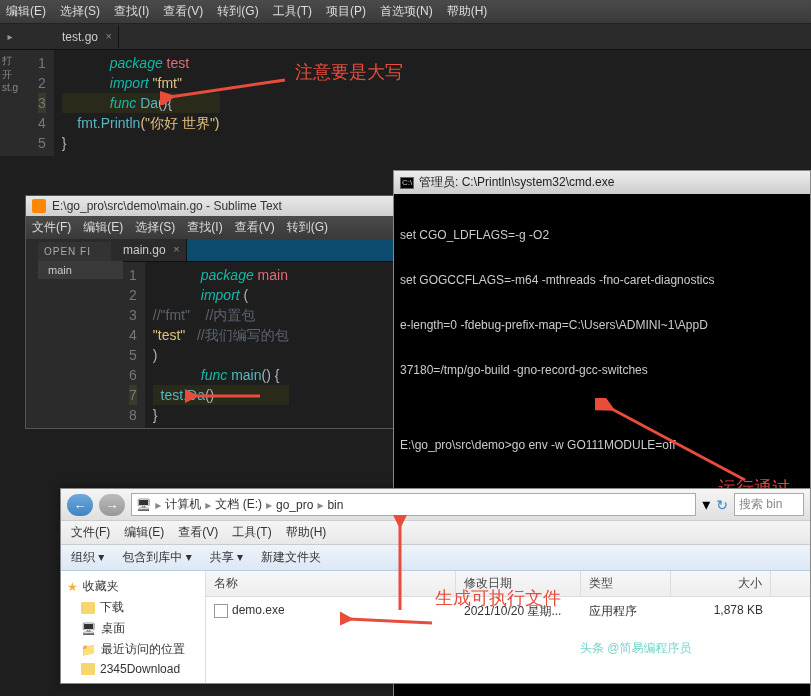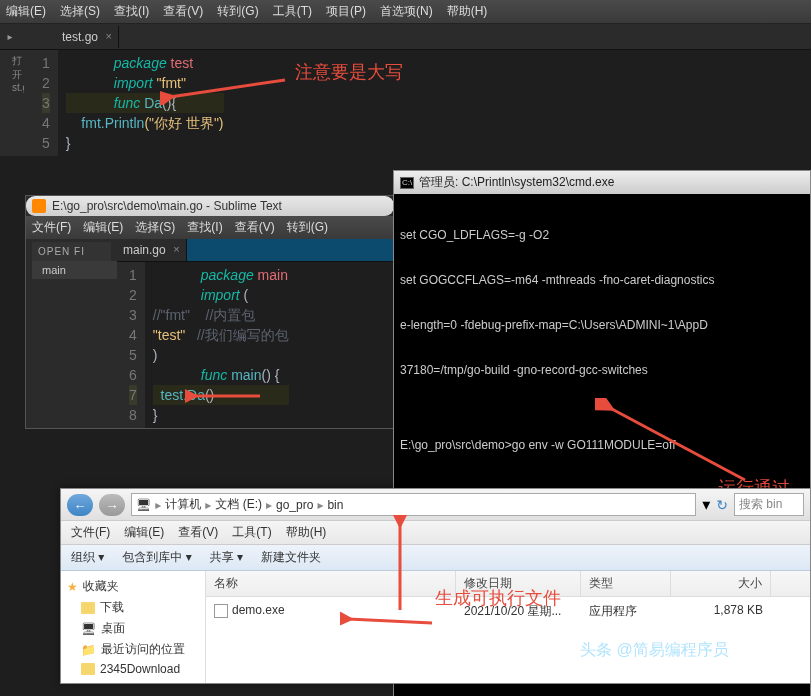--- a/index.html
+++ b/index.html
@@ -28,24 +28,24 @@
 .ident { color: #e06c75; }
 .punct { color: #abb2bf; }
 .comment { color: #5c6370; }
 
 
 .annotation { position: absolute; color: #e74c3c; font-size: 18px; font-weight: 500; }
 .arrow-svg { position: absolute; }
 
 
 .sublime-window { position: absolute; left: 25px; top: 195px; width: 370px; background: #2b2b2b; border: 1px solid #555; }
-.sublime-title { background: linear-gradient(#e8e8e8,#d0d0d0); color: #333; font-size: 12px; padding: 3px 6px; display: flex; align-items: center; gap: 6px; border-radius: 9px; }
+.sublime-title { background: linear-gradient(#e8e8e8,#d0d0d0); color: #333; font-size: 12px; padding: 3px 6px; display: flex; align-items: center; gap: 6px; }
 .st-icon { width: 14px; height: 14px; background: #f80; border-radius: 2px; }
 .sublime-menu { background: linear-gradient(#4a4a4a,#3a3a3a); color: #ddd; font-size: 12px; padding: 3px 6px; display: flex; gap: 12px; }
-.sublime-left { position: absolute; left: 6px; top: 46px; width: 85px; background: #333; }
+.sublime-left { position: absolute; left: 12px; top: 46px; width: 85px; background: #333; }
 .open-hdr { color: #aaa; font-size: 10px; padding: 4px 6px; letter-spacing: 1px; }
 .sidebar-file { color: #ccc; font-size: 11px; padding: 3px 10px; background: #3a3a3a; }
 .sublime-tabs { background: #0c4a6e; display: flex; margin-left: 85px; border-bottom: 1px solid #111; }
 .sublime-code { display: flex; margin-left: 85px; background: #1e1e1e; }
 
 
 .cmd-window { position: absolute; left: 393px; top: 170px; width: 418px; background: #000; border: 1px solid #888; }
 .cmd-title { background: linear-gradient(#eee,#ccc); color: #222; font-size: 12px; padding: 3px 6px; display: flex; align-items: center; gap: 5px; }
 .cmd-icon { width: 14px; height: 12px; background: #000; border: 1px solid #666; font-size: 8px; color: #ccc; display: flex; align-items: center; justify-content: center; }
 .cmd-body { color: #ccc; font-size: 12px; padding: 4px 6px; line-height: 15px; white-space: pre-wrap; word-break: break-all; }
@@ -93,21 +93,21 @@
 </div>
 <div class="tab-area">
   <div class="sidebar-icon">▸</div>
   <div style="width:30px;"></div>
   <div class="tab">
     <span>test.go</span>
     <span class="close">×</span>
   </div>
 </div>
 <div class="code-area mono">
-  <div style="width:20px;background:#2b2b2b;color:#888;font-size:10px;padding:4px 12px;">
+  <div style="width:20px;background:#2b2b2b;color:#888;font-size:10px;padding:4px 2px;">
     <div>打开</div>
     <div>st.g</div>
   </div>
   <div class="gutter">
     <div>1</div>
     <div>2</div>
     <div style="background:#3a3a2a">3</div>
     <div>4</div>
     <div>5</div>
   </div>
@@ -282,13 +282,13 @@
 </div>
 
 <div class="annotation" style="left:435px;top:586px;">生成可执行文件</div>
 <svg class="arrow-svg" style="left:340px;top:611px;width:100px;height:20px">
   <line x1="92" y1="12" x2="8" y2="8" stroke="#e74c3c" stroke-width="3" marker-end="url(#ah1)"></line>
 </svg>
 <svg class="arrow-svg" style="left:390px;top:515px;width:20px;height:100px">
   <line x1="10" y1="95" x2="10" y2="8" stroke="#e74c3c" stroke-width="3" marker-end="url(#ah1)"></line>
 </svg>
 
-<div style="position:absolute;left:580px;top:640px;color:#7dd3fc;font-size:16px;opacity:0.6">头条 @简易编程序员</div>
+<div style="position:absolute;left:580px;top:640px;color:#14b8a6;font-size:12px;opacity:0.6">头条 @简易编程序员</div>
 
 </body></html>

